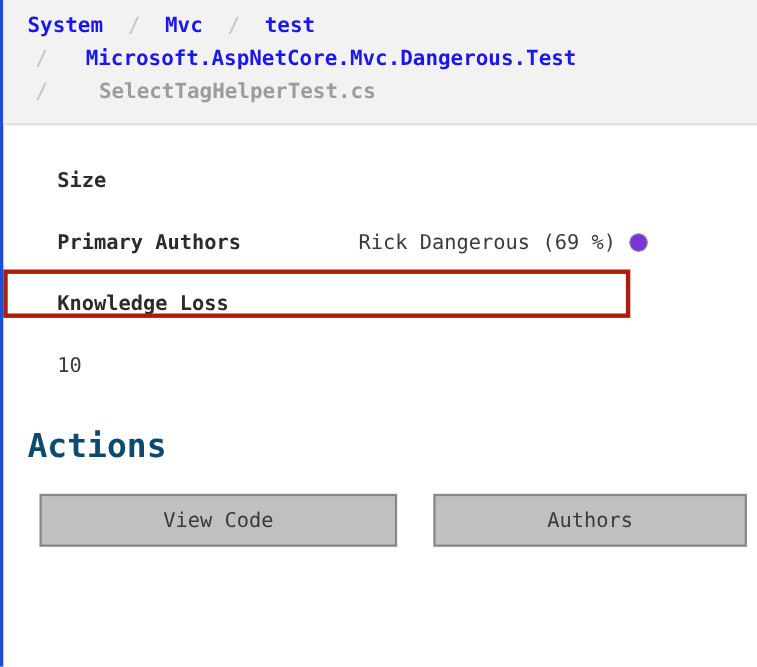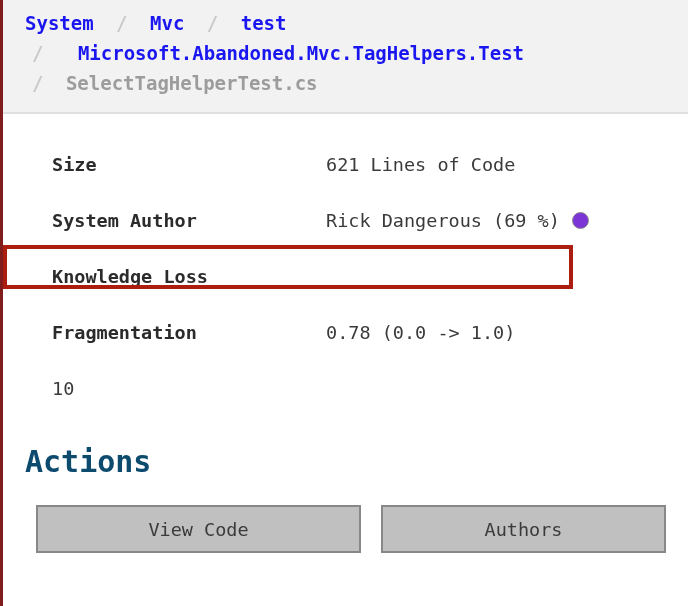--- a/index.html
+++ b/index.html
@@ -13,21 +13,21 @@
     font-family: "DejaVu Sans Mono", "Liberation Mono", monospace;
     overflow: hidden;
     position: relative;
   }
   .page {
     position: absolute;
     top: 0; left: 0;
     width: 688px;
     height: 606px;
     box-sizing: border-box;
-    border-left: 3px solid #7f1d1d;
+    border-left: 3px solid #1d4ed8;
     background: #ffffff;
   }
 
   
   .breadcrumb-bar {
     box-sizing: border-box;
     width: 100%;
     height: 114px;
     background: #f2f2f2;
     border-bottom: 2px solid #e0e0e0;
@@ -42,20 +42,21 @@
   .crumb-link {
     color: #1a16f0;
     font-weight: 700;
     cursor: pointer;
     padding: 0 2px;
   }
   .crumb-current {
     color: #9c9c9c;
     font-weight: 700;
     padding: 0 2px;
+    margin-left: 24px;
   }
   .crumb-sep {
     color: #c9c9c9;
     font-weight: 700;
     padding: 0 9px;
   }
   .crumb-indent { padding-left: 14px; }
 
   
   .metrics {
@@ -118,21 +119,21 @@
   }
   .actions-title {
     font-size: 30px;
     font-weight: 700;
     color: #0c4a6e;
     margin: 0 0 26px 0;
     letter-spacing: 0px;
   }
   .action-buttons {
     display: flex;
-    gap: 20px;
+    gap: 33px;
     padding-left: 11px;
   }
   .action-btn {
     box-sizing: border-box;
     height: 48px;
     background: #c0c0c0;
     border: 2px solid #888888;
     color: #3a3a3a;
     font-family: "DejaVu Sans Mono", "Liberation Mono", monospace;
     font-size: 18.5px;
@@ -154,55 +155,46 @@
   <div class="breadcrumb-bar">
     <div class="crumb-line">
       <span class="crumb-link">System</span>
       <span class="crumb-sep">/</span>
       <span class="crumb-link">Mvc</span>
       <span class="crumb-sep">/</span>
       <span class="crumb-link">test</span>
     </div>
     <div class="crumb-line">
       <span class="crumb-sep">/</span>
-      <span class="crumb-link crumb-indent">Microsoft.Abandoned.Mvc.TagHelpers.Test</span>
+      <span class="crumb-link crumb-indent">Microsoft.AspNetCore.Mvc.Dangerous.Test</span>
     </div>
     <div class="crumb-line">
       <span class="crumb-sep">/</span>
       <span class="crumb-current">SelectTagHelperTest.cs</span>
     </div>
   </div>
 
   <div class="metrics">
 
     <div class="metric-row">
       <div class="metric-label">Size</div>
-      <div class="metric-value">
-        <span>621 Lines of Code</span>
-      </div>
     </div>
 
     <div class="metric-row">
-      <div class="metric-label">System Author</div>
+      <div class="metric-label">Primary Authors</div>
       <div class="metric-value">
         <span>Rick Dangerous (69 %)</span>
         <span class="author-dot"></span>
       </div>
     </div>
 
     <div class="metric-row highlighted">
       <div class="metric-label">Knowledge Loss</div>
     </div>
 
-    <div class="metric-row">
-      <div class="metric-label">Fragmentation</div>
-      <div class="metric-value">
-        <span>0.78 (0.0 -&gt; 1.0)</span>
-      </div>
-    </div>
 
     <div class="metric-row">
       <div class="metric-value">
         <span>10</span>
       </div>
     </div>
 
   </div>
 
   <div class="actions-section">

